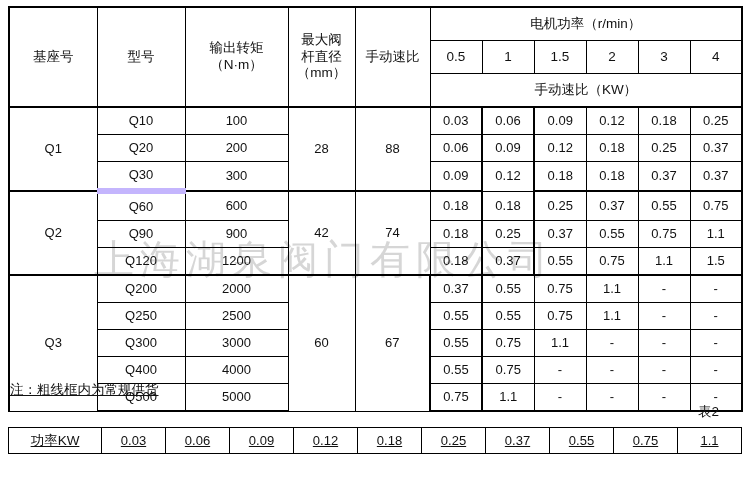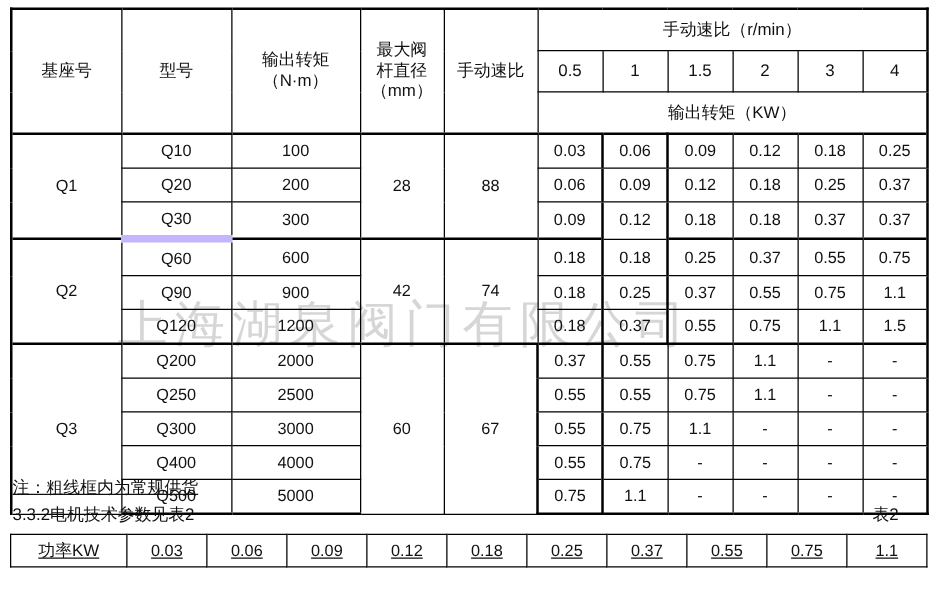--- a/index.html
+++ b/index.html
@@ -126,34 +126,34 @@
         <td rowspan="3" class="hdr outer-t">
           <div>输出转矩</div>
           <div>（N·m）</div>
         </td>
         <td rowspan="3" class="hdr outer-t">
           <div>最大阀</div>
           <div>杆直径</div>
           <div>（mm）</div>
         </td>
         <td rowspan="3" class="hdr outer-t">手动速比</td>
-        <td colspan="6" class="hdr outer-t outer-r" style="height:32px">手动速比（r/min）</td>
+        <td colspan="6" class="hdr outer-t outer-r" style="height:32px">电机功率（r/min）</td>
       </tr>
 
       <tr>
         <td class="hdr" style="height:32px">0.5</td>
         <td class="hdr">1</td>
         <td class="hdr">1.5</td>
         <td class="hdr">2</td>
         <td class="hdr">3</td>
         <td class="hdr outer-r">4</td>
       </tr>
 
       <tr>
-        <td colspan="6" class="hdr outer-r" style="height:32px">输出转矩（KW）</td>
+        <td colspan="6" class="hdr outer-r" style="height:32px">手动速比（KW）</td>
       </tr>
 
       <tr>
         <td rowspan="3" class="outer-l tt" style="border-top:2px solid #000">Q1</td>
         <td class="r-cell tt" style="border-top:2px solid #000">Q10</td>
         <td class="r-cell tt" style="border-top:2px solid #000">100</td>
         <td rowspan="3" class="tt" style="border-top:2px solid #000">28</td>
         <td rowspan="3" class="tt" style="border-top:2px solid #000">88</td>
         <td class="r-cell tt" style="border-top:2px solid #000">0.03</td>
         <td class="r-cell bold tl tr tt">0.06</td>
@@ -267,21 +267,20 @@
         <td class="r-cell outer-b">1.1</td>
         <td class="r-cell outer-b">-</td>
         <td class="r-cell outer-b">-</td>
         <td class="r-cell outer-b">-</td>
         <td class="r-cell outer-r outer-b">-</td>
       </tr>
     </tbody>
   </table>
 
   <div class="note">注：粗线框内为常规供货</div>
-  <div class="sect">3.3.2电机技术参数见表2</div>
   <div class="tbl2-label">表2</div>
 
   <table class="motor-table">
     <colgroup>
       <col style="width:93px">
       <col style="width:64px">
       <col style="width:64px">
       <col style="width:64px">
       <col style="width:64px">
       <col style="width:64px">

